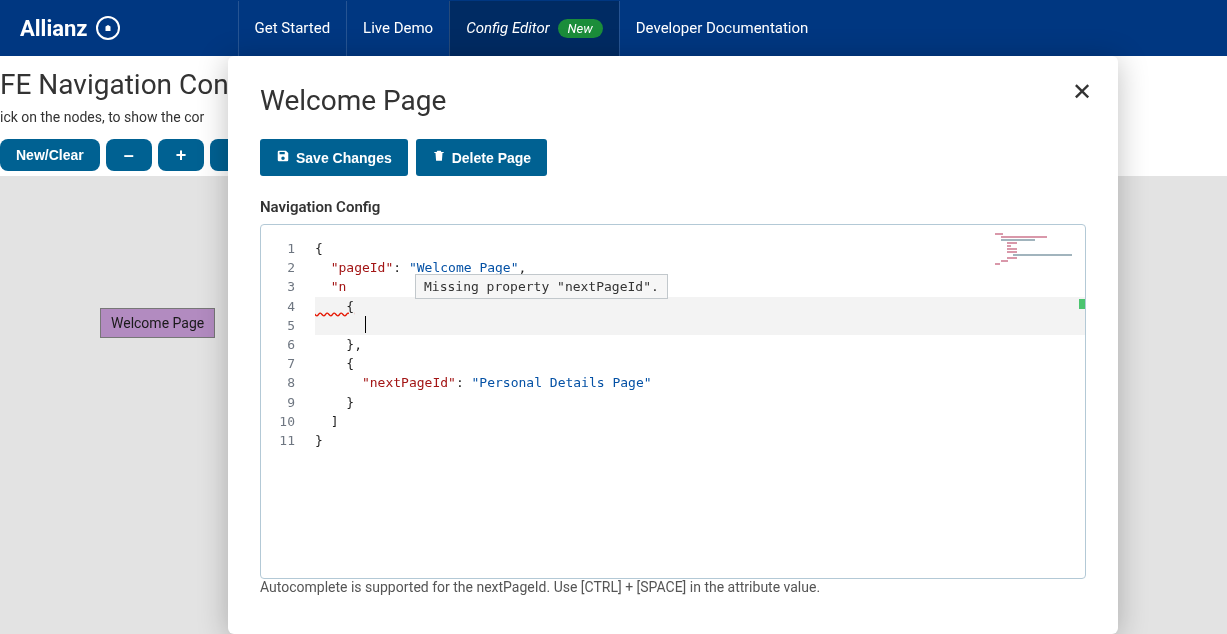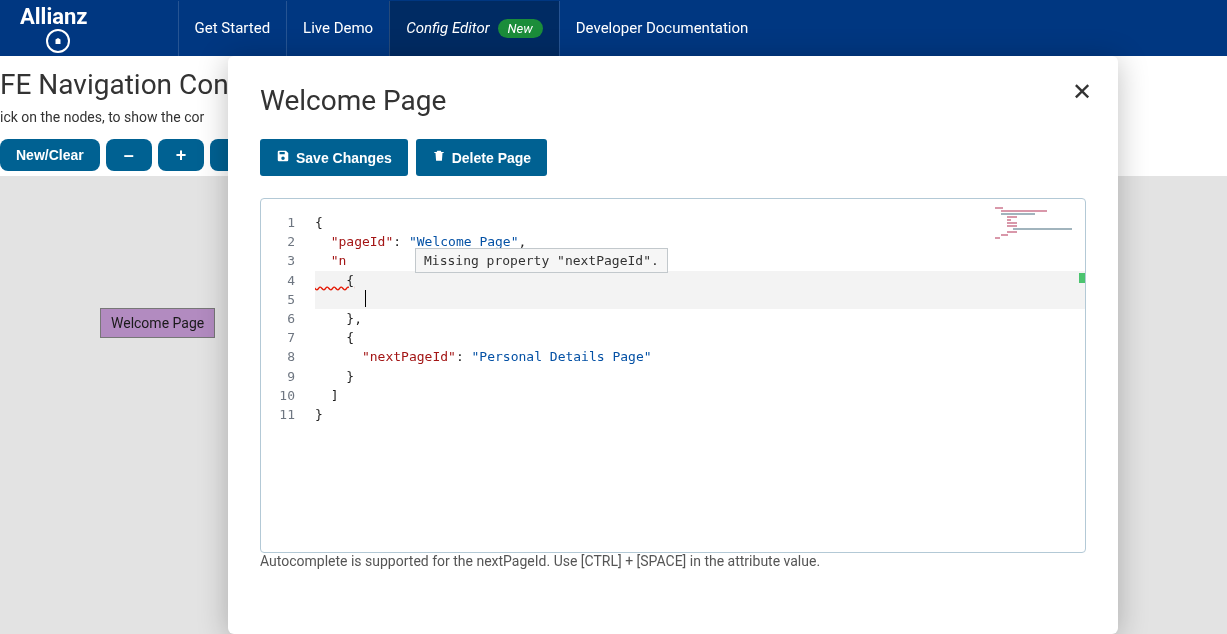--- a/index.html
+++ b/index.html
@@ -1,19 +1,19 @@
 <!DOCTYPE html>
 <html><head>
   <meta charset="utf-8">
   <style>
     * { margin: 0; padding: 0; box-sizing: border-box; }
     body { font-family: -apple-system, BlinkMacSystemFont, "Segoe UI", Roboto, Arial, sans-serif; background: #e8e8e8; width: 1227px; height: 634px; overflow: hidden; position: relative; }
     
     .topnav { background: #003781; height: 56px; display: flex; align-items: center; padding: 0 20px; }
-    .brand { display: flex; align-items: center; color: #fff; font-weight: bold; font-size: 22px; margin-right: 90px; flex-direction: column; }
+    .brand { display: flex; align-items: center; color: #fff; font-weight: bold; font-size: 22px; margin-right: 118px; }
     .brand-icon { width: 24px; height: 24px; border: 2.5px solid #fff; border-radius: 50%; margin-left: 8px; display: flex; align-items: center; justify-content: center; font-size: 12px; line-height: 1; }
     .nav-items { display: flex; gap: 0; text-align: center; }
     .nav-item { color: #fff; padding: 18px 16px; font-size: 15px; border-left: 1px solid rgba(255,255,255,0.15); display: flex; align-items: center; gap: 8px; cursor: pointer; }
     .nav-item.active { background: #002b63; font-style: italic; }
     .new-badge { background: #1b8d3a; color: #fff; padding: 2px 10px; border-radius: 12px; font-size: 13px; }
 
     .page-bg { padding: 12px 0 0 0; background: #fff; height: 130px; }
     .page-title { font-size: 28px; color: #333; padding: 0 0 8px 0; }
     .page-sub { color: #333; font-size: 14px; margin-bottom: 14px; }
     .toolbar { display: flex; gap: 6px; }
@@ -105,20 +105,21 @@
           </svg></span>
       <span>Save Changes</span>
     </button>
     <button class="modal-btn">
       <span><svg class="delete-ico" viewBox="0 0 24 24" fill="#fff">
             <path d="M6 7h12l-1 13H7L6 7zm3-4h6l1 2H8l1-2zM4 5h16v2H4z"></path>
           </svg></span>
       <span>Delete Page</span>
     </button>
   </div>
+  <div class="section-label">Navigation Config</div>
 
   <div class="editor-box">
     <div class="editor-content">
       <div class="gutter">
         <div>1</div>
         <div>2</div>
         <div>3</div>
         <div>4</div>
         <div>5</div>
         <div>6</div>

